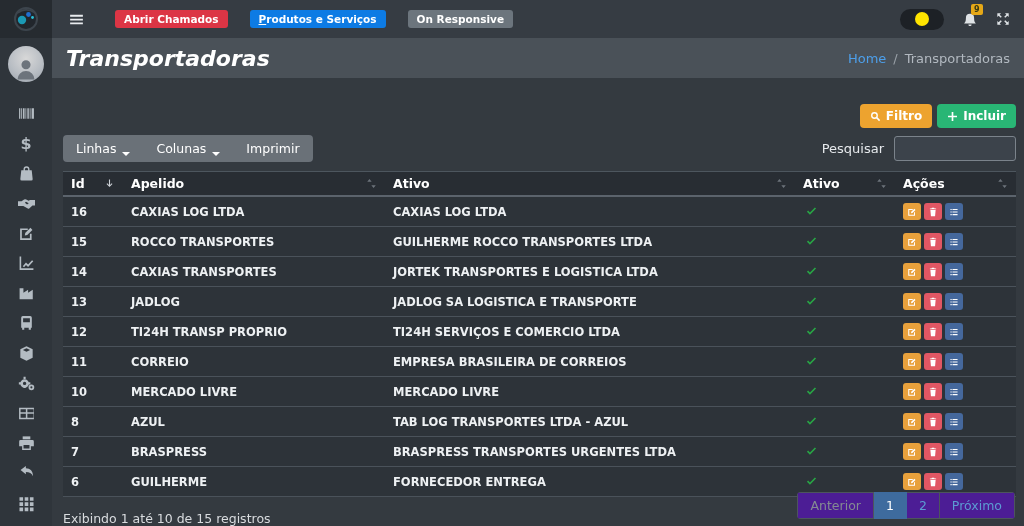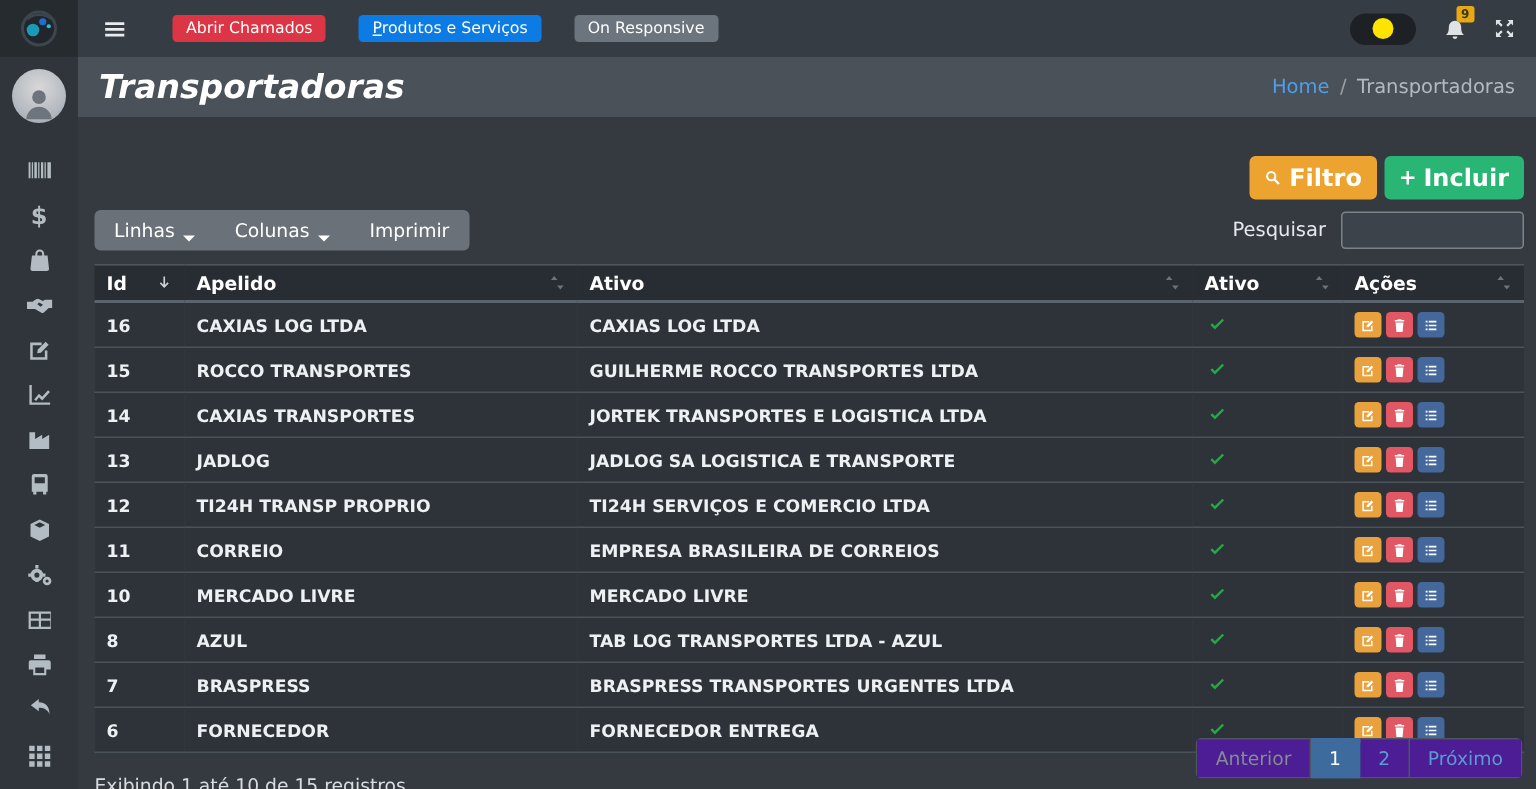--- a/index.html
+++ b/index.html
@@ -24,21 +24,21 @@
     color:#b4bcc3; cursor:pointer; }
   .side-item svg { width:17px; height:17px; }
   .side-item .dollar { font-size:16px; font-weight:bold; line-height:17px; }
 
   
   .navbar { position:absolute; left:52px; top:0; right:0; height:38px; background:#363c43;
     display:flex; align-items:center; padding:0 14px 0 16px; }
   .hamburger { color:#e9ecef; cursor:pointer; }
   .hamburger svg { width:17px; height:17px; }
   .badges { display:flex; gap:22px; margin-left:30px; }
-  .badge { font-size:10.5px; font-weight:normal; color:#fff; padding:3px 9px;
+  .badge { font-size:10.5px; font-weight:bold; color:#fff; padding:3px 9px;
     border-radius:3px; cursor:pointer; white-space:nowrap; display:inline-block; }
   .badge.red { background:#dc3545; } .badge.green { background:#28a745; }
   .badge.blue { background:#0d7be4; } .badge.gray { background:#6c757d; }
   .badge.u::first-letter { text-decoration:underline; }
   .nav-right { margin-left:auto; display:flex; align-items:center; gap:18px; }
   .toggle { width:44px; height:21px; background:#1d2126; border-radius:11px;
     position:relative; cursor:pointer; }
   .toggle .knob { position:absolute; left:15px; top:3.5px; width:14px; height:14px;
     border-radius:50%; background:#ffe400; }
   .bell-wrap { position:relative; color:#dfe3e6; cursor:pointer; }
@@ -55,21 +55,21 @@
   .breadcrumb { margin-left:auto; font-size:13px; display:flex; gap:7px; align-items:center; }
   .breadcrumb .home { color:#4d9fea; cursor:pointer; }
   .breadcrumb .sep { color:#9aa1a8; }
   .breadcrumb .cur { color:#b2b9c0; }
 
   
   .content { position:absolute; left:52px; top:94px; right:0; bottom:0; background:#343a40;
     padding:10px 8px 0 11px; }
   .actions-row { display:flex; justify-content:flex-end; gap:5px; }
   .btn { display:inline-flex; align-items:center; gap:5px; border:none; border-radius:4px;
-    color:#fff; font-size:16px; font-weight:bold; padding:5px 10px; cursor:pointer;
+    color:#fff; font-size:12px; font-weight:bold; padding:5px 10px; cursor:pointer;
     font-family:inherit; }
   .btn svg { width:11px; height:11px; }
   .btn-filter { background:#eda32f; }
   .btn-include { background:#29b675; }
   .toolbar-row { display:flex; align-items:center; margin-top:7px; }
   .btn-group { background:#6a7178; border-radius:4px; display:inline-flex; }
   .btn-group .gbtn { background:transparent; border:none; color:#fff; font-size:12.5px;
     padding:6px 13px; cursor:pointer; display:inline-flex; align-items:flex-end; gap:6px;
     font-family:inherit; }
   .caret { width:0; height:0; border-left:4px solid transparent; border-right:4px solid transparent;
@@ -645,21 +645,21 @@
               </svg>
             </button><button class="act lst">
               <svg class="ic">
                 <use href="#i-list"></use>
               </svg>
             </button>
         </td>
       </tr>
       <tr>
         <td>6</td>
-        <td>FORNECEDOR</td>
+        <td>GUILHERME</td>
         <td>FORNECEDOR ENTREGA</td>
         <td class="c-ativo">
             <svg class="ic">
               <use href="#i-check"></use>
             </svg>
           </td>
         <td>
           <button class="act edit">
               <svg class="ic">
                 <use href="#i-pen-square"></use>

